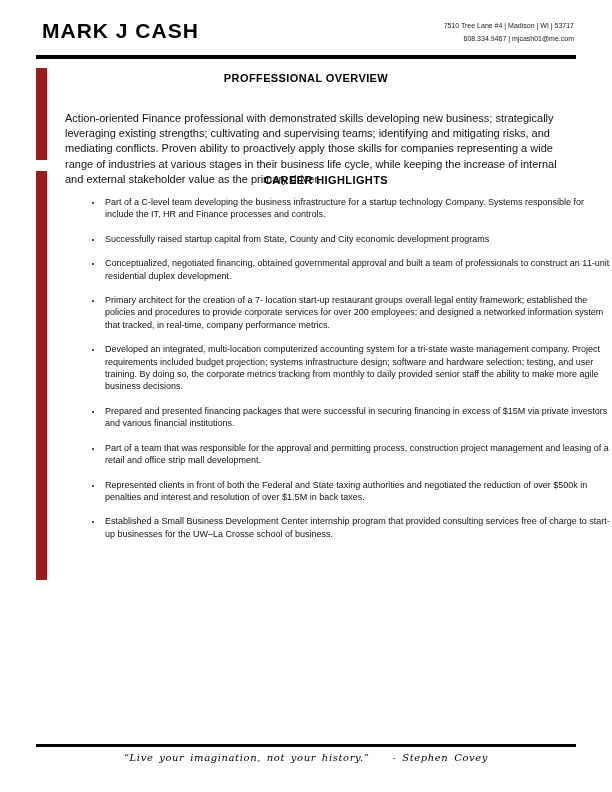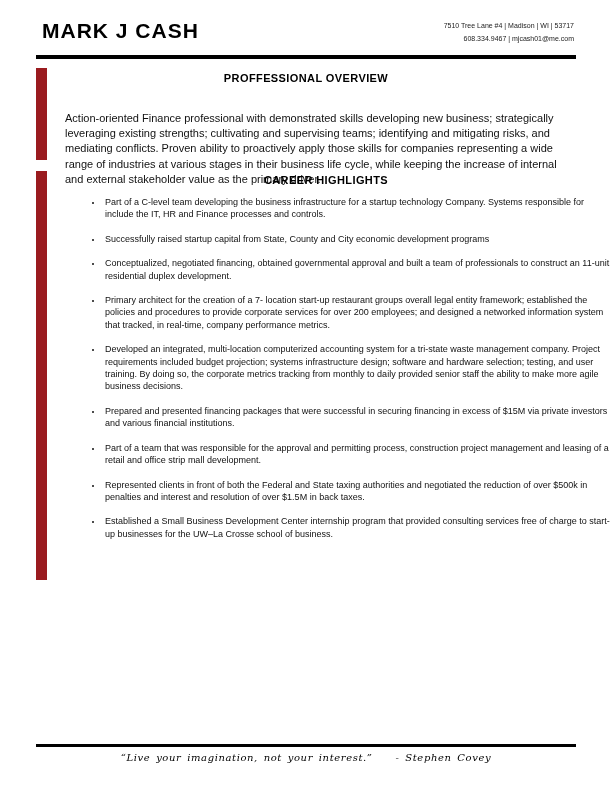--- a/index.html
+++ b/index.html
@@ -136,16 +136,16 @@
     <li>Developed an integrated, multi-location computerized accounting system for a tri-state waste management company. Project requirements included budget projection; systems infrastructure design; software and hardware selection; testing, and user training. By doing so, the corporate metrics tracking from monthly to daily provided senior staff the ability to make more agile business decisions.</li>
     <li>Prepared and presented financing packages that were successful in securing financing in excess of $15M via private investors and various financial institutions.</li>
     <li>Part of a team that was responsible for the approval and permitting process, construction project management and leasing of a retail and office strip mall development.</li>
     <li>Represented clients in front of both the Federal and State taxing authorities and negotiated the reduction of over $500k in penalties and interest and resolution of over $1.5M in back taxes.</li>
     <li> Established a Small Business Development Center internship program that provided consulting services free of charge to start-up businesses for the UW–La Crosse school of business.</li>
   </ul>
 
   <div class="rule rule-bottom"></div>
 
   <div class="quote-line">
-    <span>“Live your imagination, not your interest.”</span><span class="quote-attr">- Stephen Covey</span>
+    <span>“Live your imagination, not your history.”</span><span class="quote-attr">- Stephen Covey</span>
   </div>
 
 </div>
 
 </body></html>

